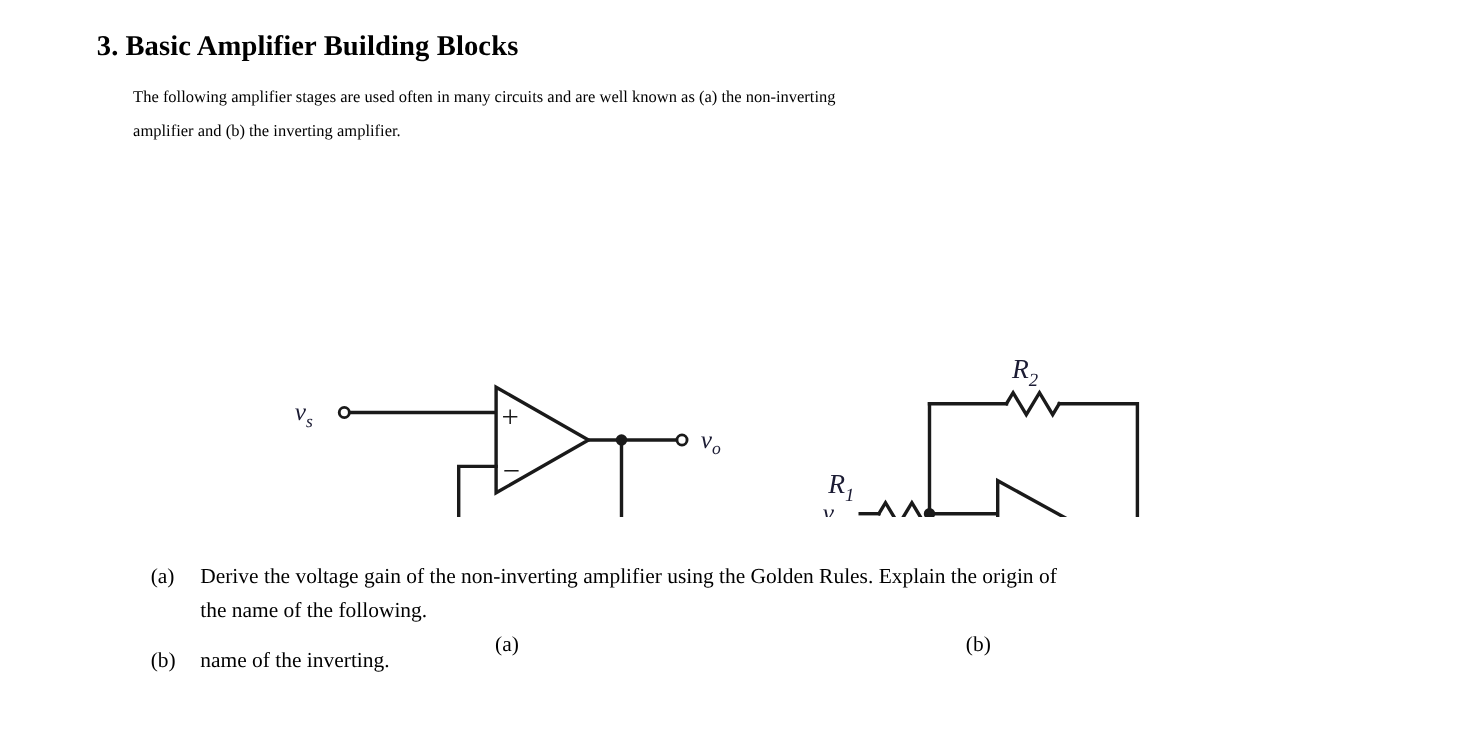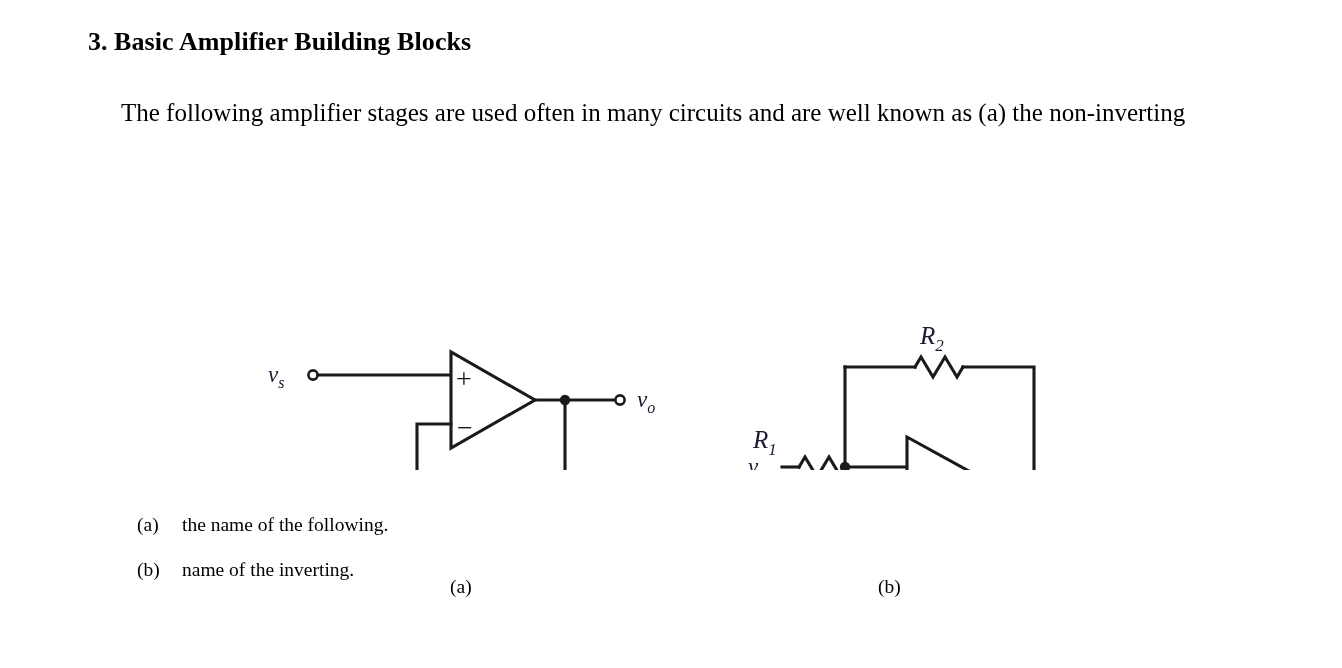--- a/index.html
+++ b/index.html
@@ -37,25 +37,24 @@
     display: inline-block;
     width: 26px;
   }
 
   
   .intro {
     position: absolute;
     left: 121px;
     top: 74px;
     width: 1139px;
-    font-size: 25px;
+    font-size: 15px;
     line-height: 31px;
     text-align: justify;
     text-justify: inter-word;
-    margin-top: 23px;
   }
   .intro .l2 { display: block; }
 
   
   .figure {
     position: absolute;
     left: 0;
     top: 150px;
     width: 1342px;
     height: 320px;
@@ -100,20 +99,21 @@
 <body>
 
 <div class="page">
 
   <div class="prob-head">
     <span class="num">3.</span><span>Basic Amplifier Building Blocks</span>
   </div>
 
   <div class="intro">
     <span class="l1">The following amplifier stages are used often in many circuits and are well known as (a) the non-inverting</span>
+    <span class="l2">amplifier and (b) the inverting amplifier.</span>
   </div>
 
   <div class="figure">
     <svg width="1342" height="320" viewBox="0 0 1342 320" xmlns="http://www.w3.org/2000/svg">
       <defs>
         <style>
           .w  { stroke:#1a1a1a; stroke-width:3.1; fill:none; stroke-linecap:square; stroke-linejoin:miter; }
           .tri{ stroke:#1a1a1a; stroke-width:3.1; fill:#ffffff; stroke-linejoin:miter; }
           .nd { fill:#1a1a1a; }
           .oc { stroke:#1a1a1a; stroke-width:2.6; fill:#ffffff; }
@@ -215,20 +215,21 @@
 
     <div class="cap cap-a">(a)</div>
     <div class="cap cap-b">(b)</div>
   </div>
 
   <div class="qlist">
 
     <div class="qitem">
       <span class="marker">(a)</span>
       <span class="body">
+        <span class="ln">Derive the voltage gain of the non-inverting amplifier using the Golden Rules.  Explain the origin of</span>
         <span class="ln">the name of the following.</span>
       </span>
     </div>
 
     <div class="qitem">
       <span class="marker">(b)</span>
       <span class="body">
         <span class="ln">name of the inverting.</span>
       </span>
     </div>

